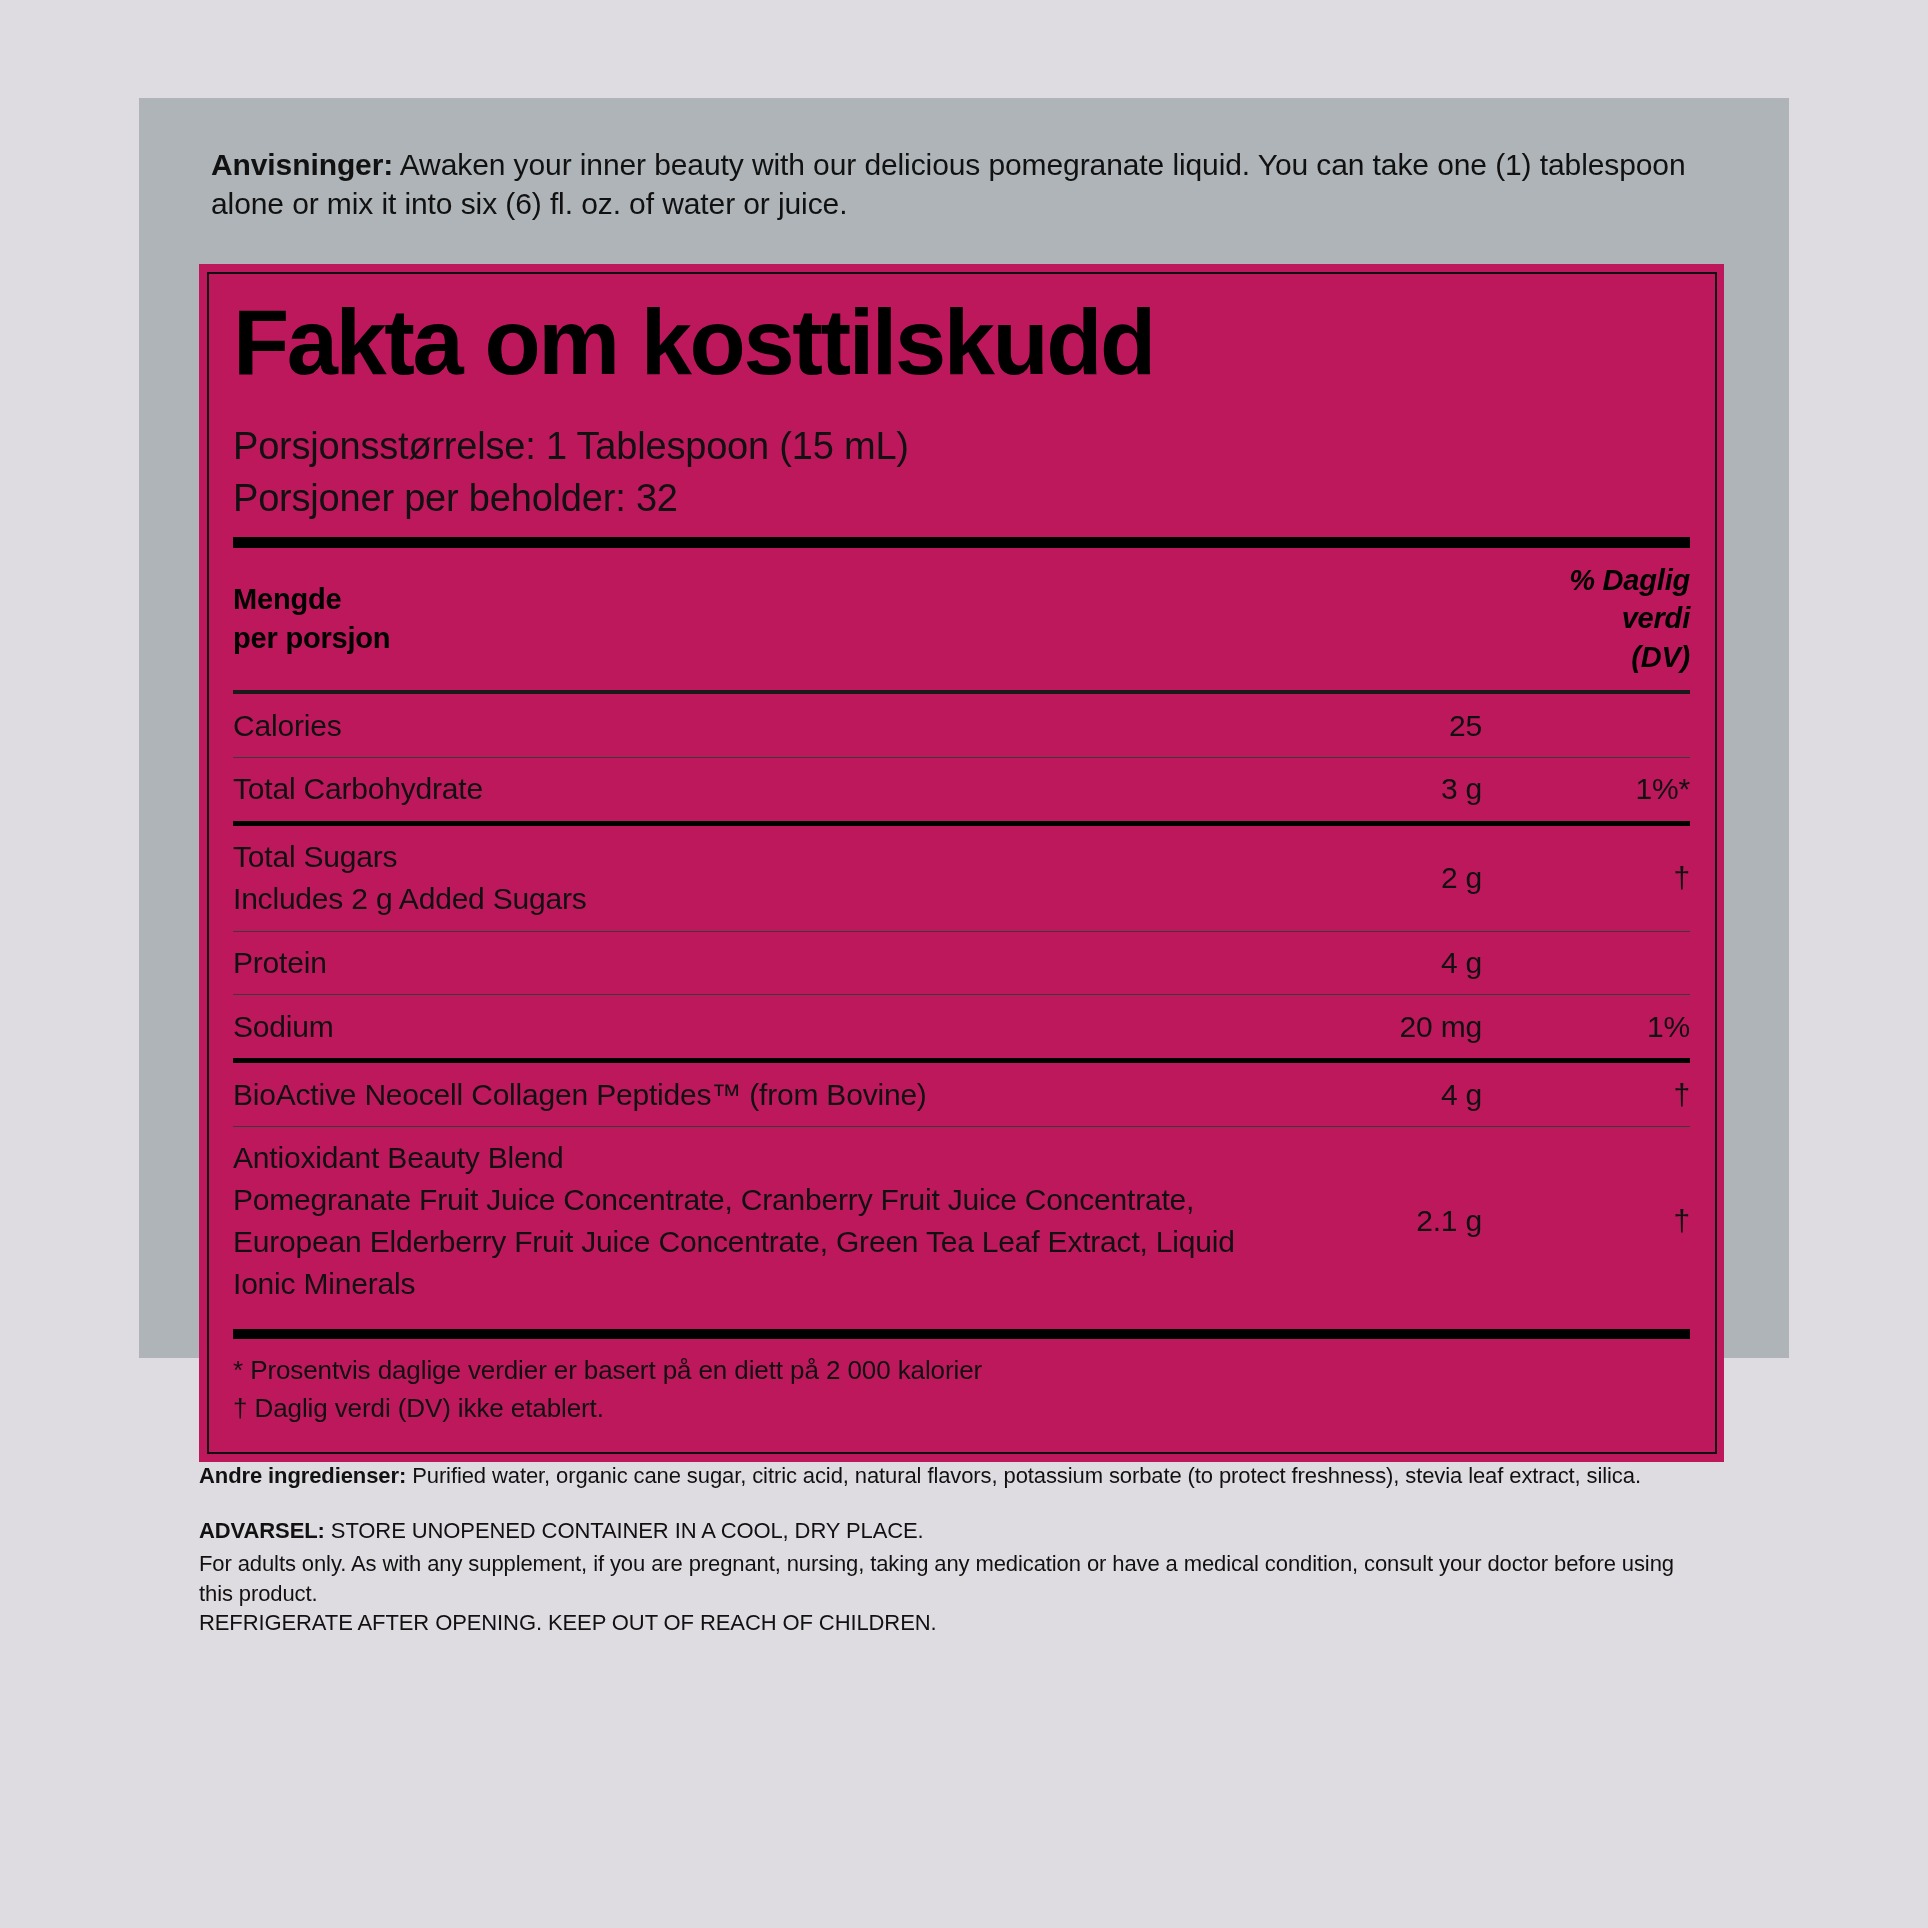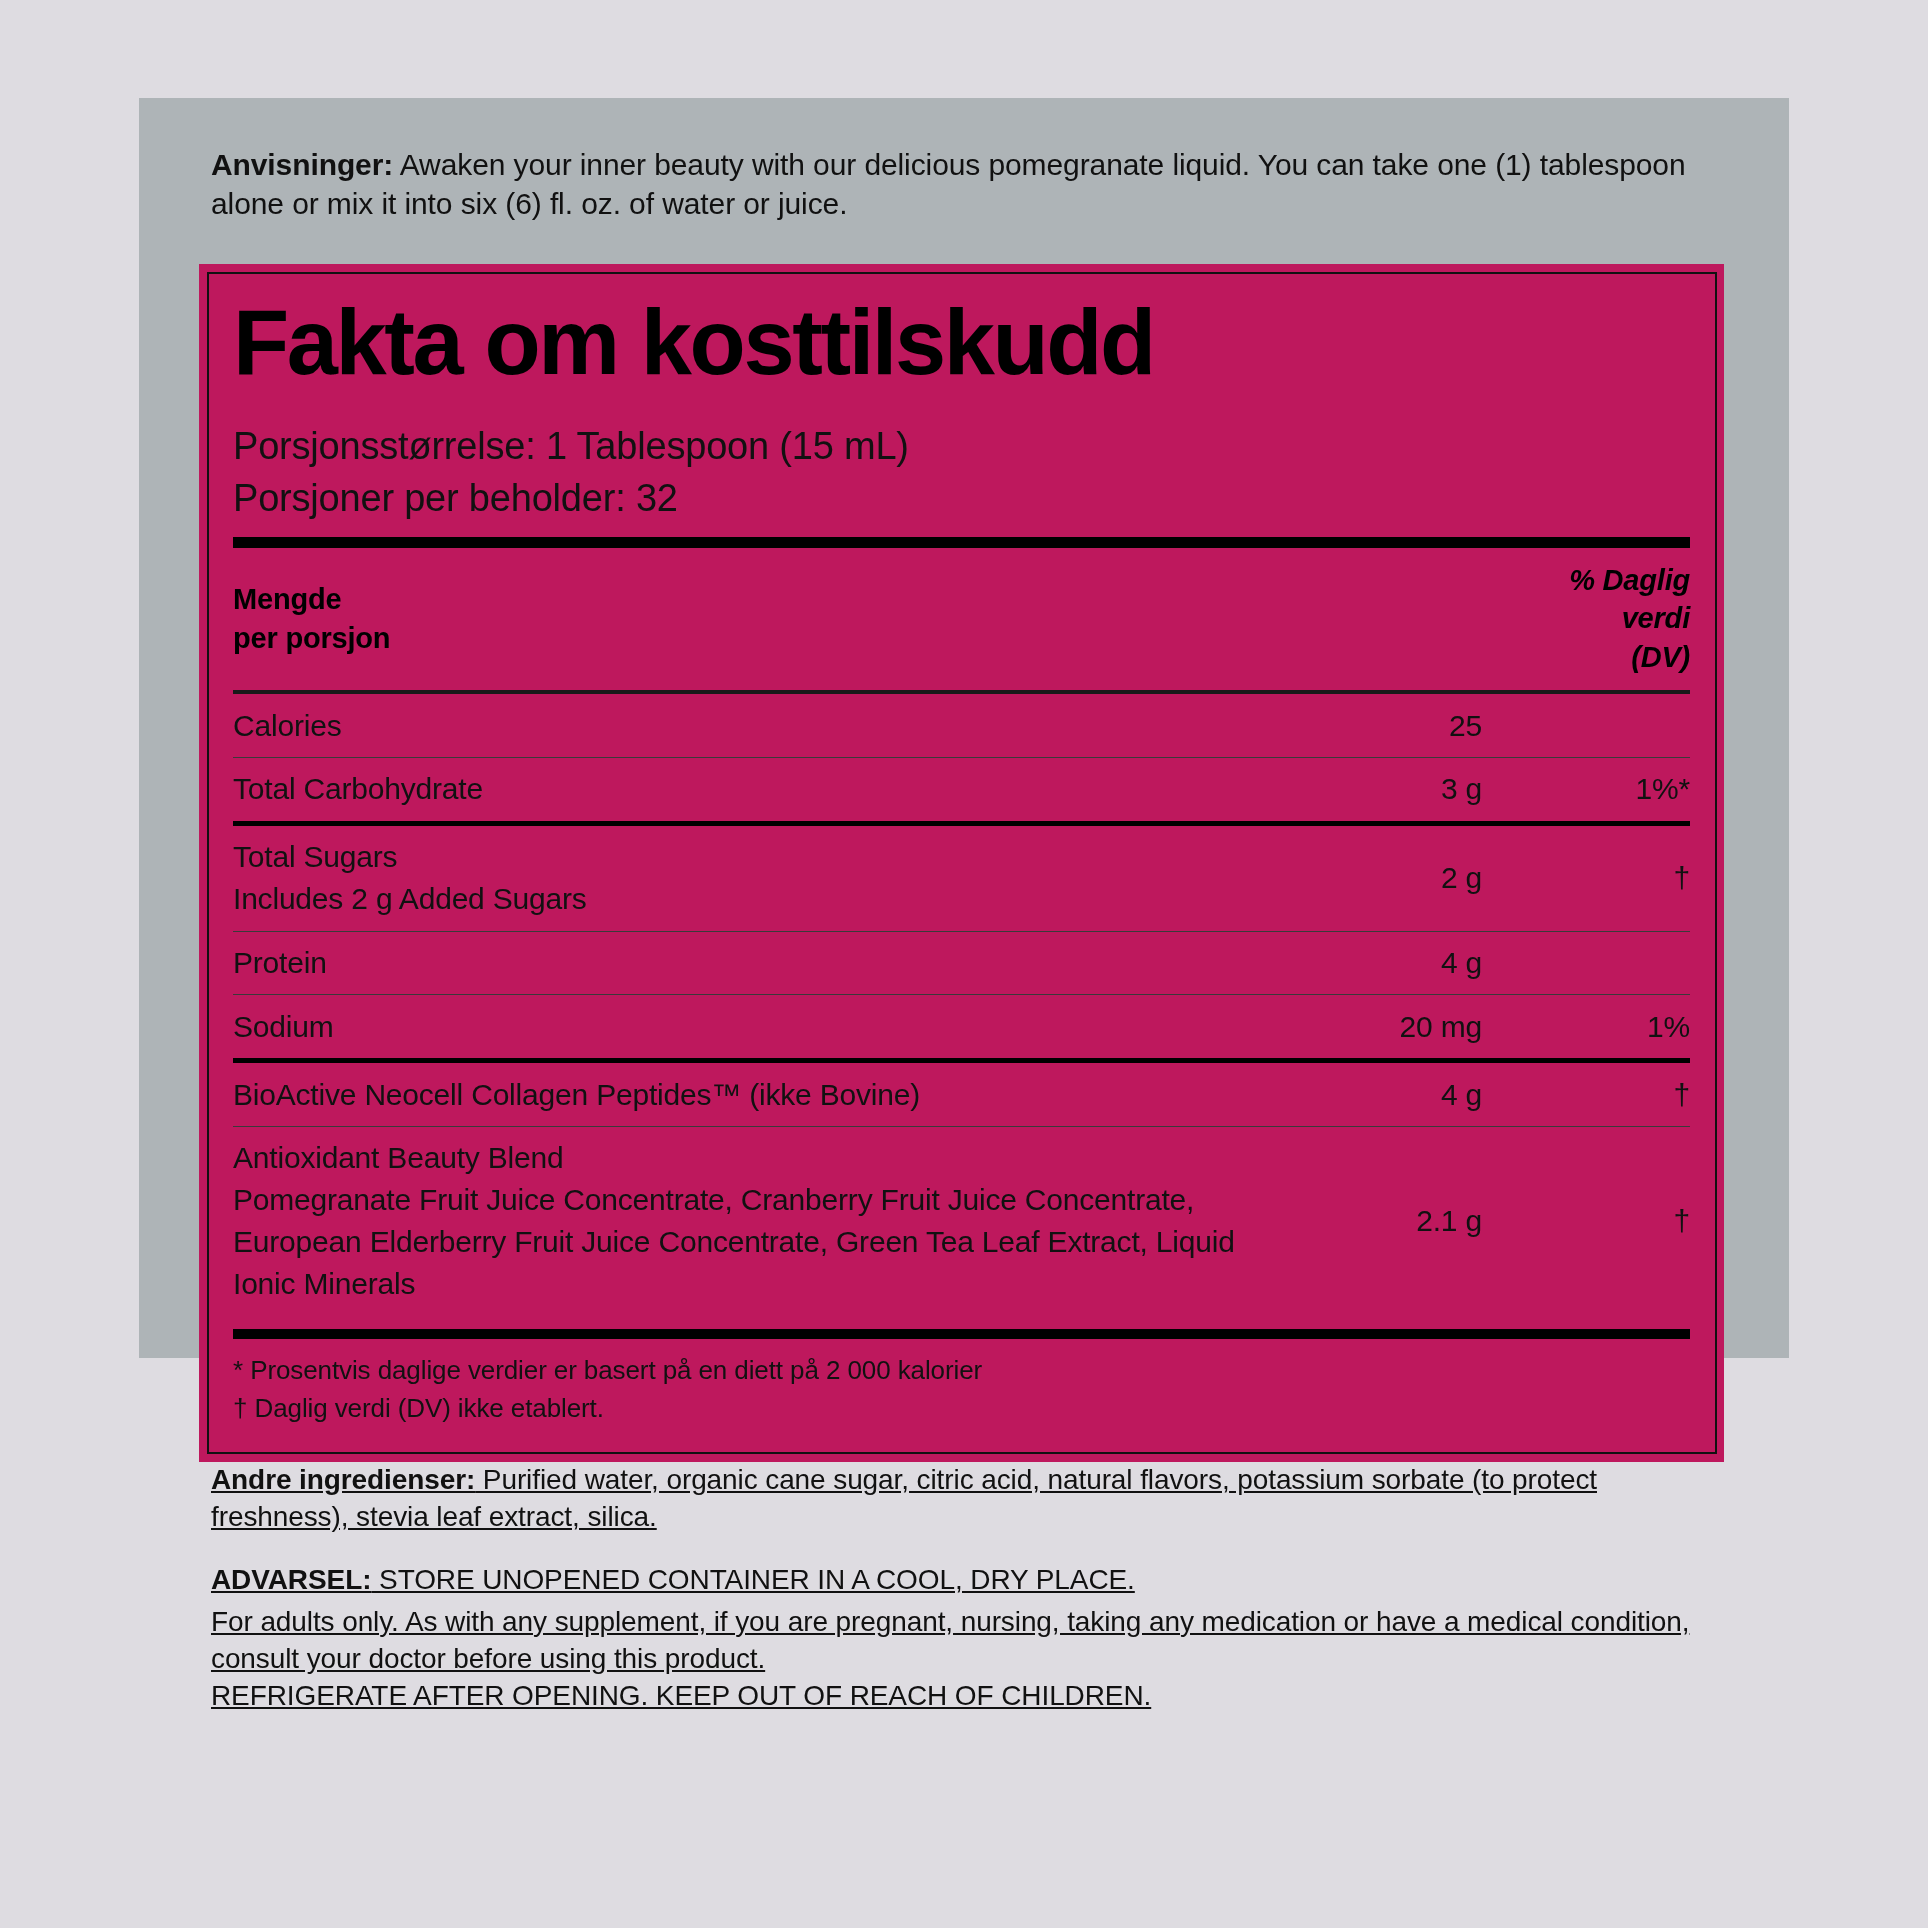--- a/index.html
+++ b/index.html
@@ -142,27 +142,26 @@
   #footnotes .fn {
     font-size: 26px;
     line-height: 1.45;
     color: #111;
     letter-spacing: -0.1px;
   }
 
   
   #other-block {
     position: absolute;
-    left: 72px;
+    left: 60px;
     width: 1507px;
-    font-size: 28px;
+    font-size: 22px;
     line-height: 1.33;
     color: #111;
     letter-spacing: -0.1px;
-    text-decoration: underline;
   }
   #other-block .lead { font-weight: bold; }
   #other-ingredients { margin-bottom: 26px; }
   #warning-line1 { }
   #warning-line2 { }
   #warning-line3 { margin-top: 3.8px; }
 </style>
 </head>
 <body>
 
@@ -225,21 +224,21 @@
             <td class="c-dv"></td>
           </tr>
 
           <tr class="sep-thin">
             <td class="c-name">Sodium</td>
             <td class="c-amt">20 mg</td>
             <td class="c-dv">1%</td>
           </tr>
 
           <tr class="sep-med">
-            <td class="c-name">BioActive Neocell Collagen Peptides™ (ikke Bovine)</td>
+            <td class="c-name">BioActive Neocell Collagen Peptides™ (from Bovine)</td>
             <td class="c-amt">4 g</td>
             <td class="c-dv">†</td>
           </tr>
 
           <tr class="sep-thin">
             <td class="c-name">
               <span class="blend-sub">Antioxidant Beauty Blend</span>
               <span class="blend-sub">Pomegranate Fruit Juice Concentrate, Cranberry Fruit Juice Concentrate,</span>
               <span class="blend-sub">European Elderberry Fruit Juice Concentrate, Green Tea Leaf Extract, Liquid</span>
               <span class="blend-sub">Ionic Minerals</span>

